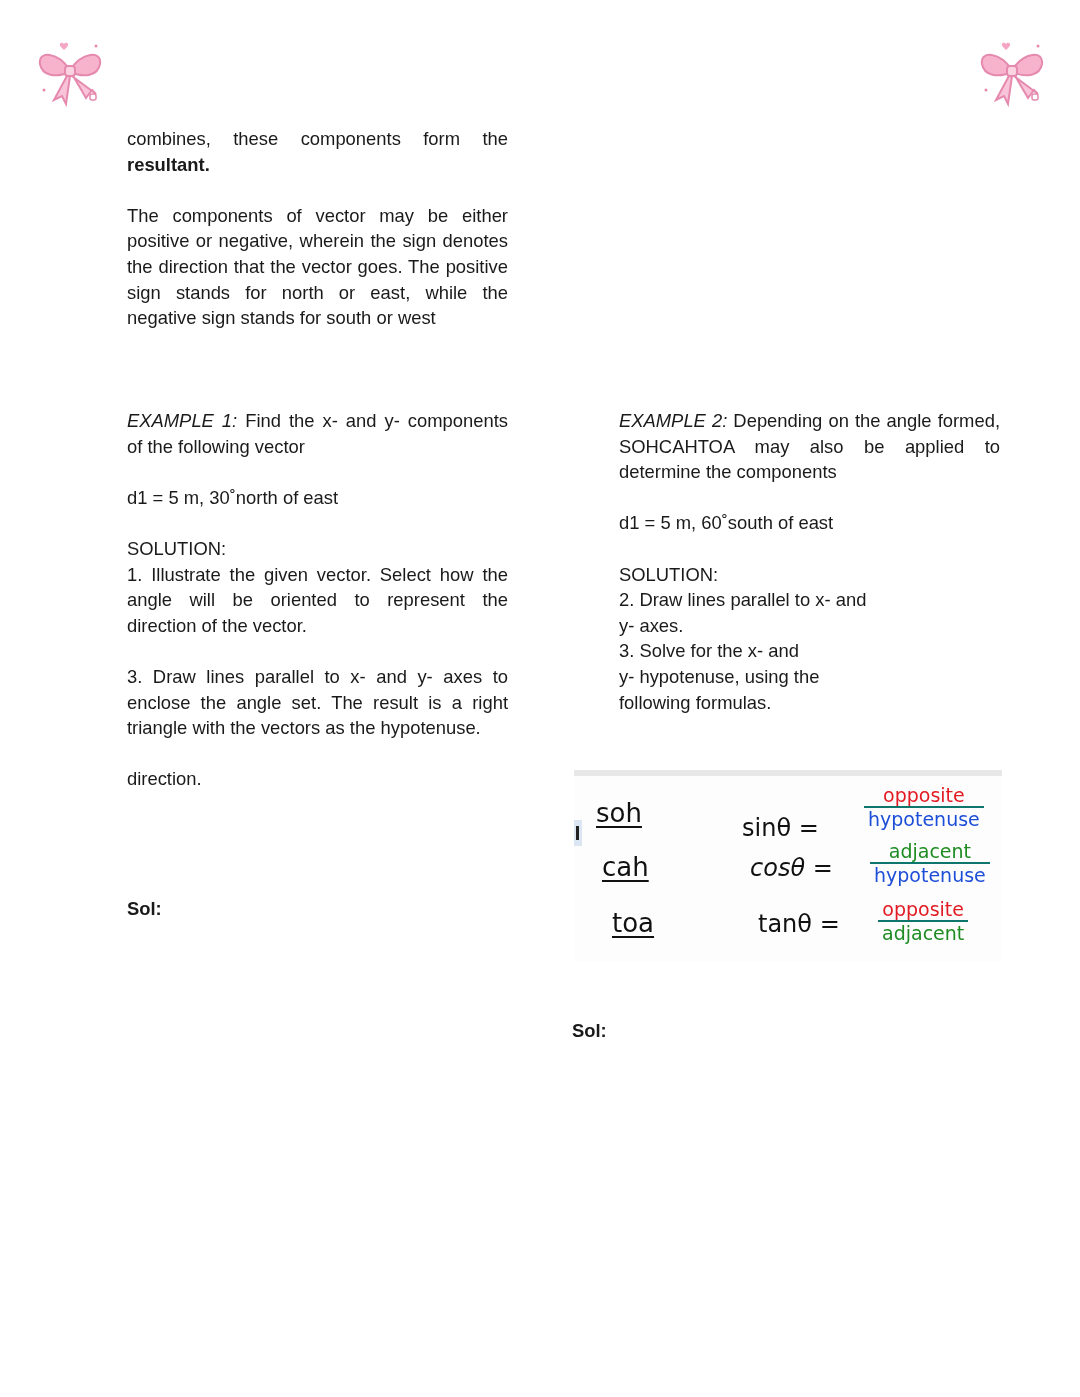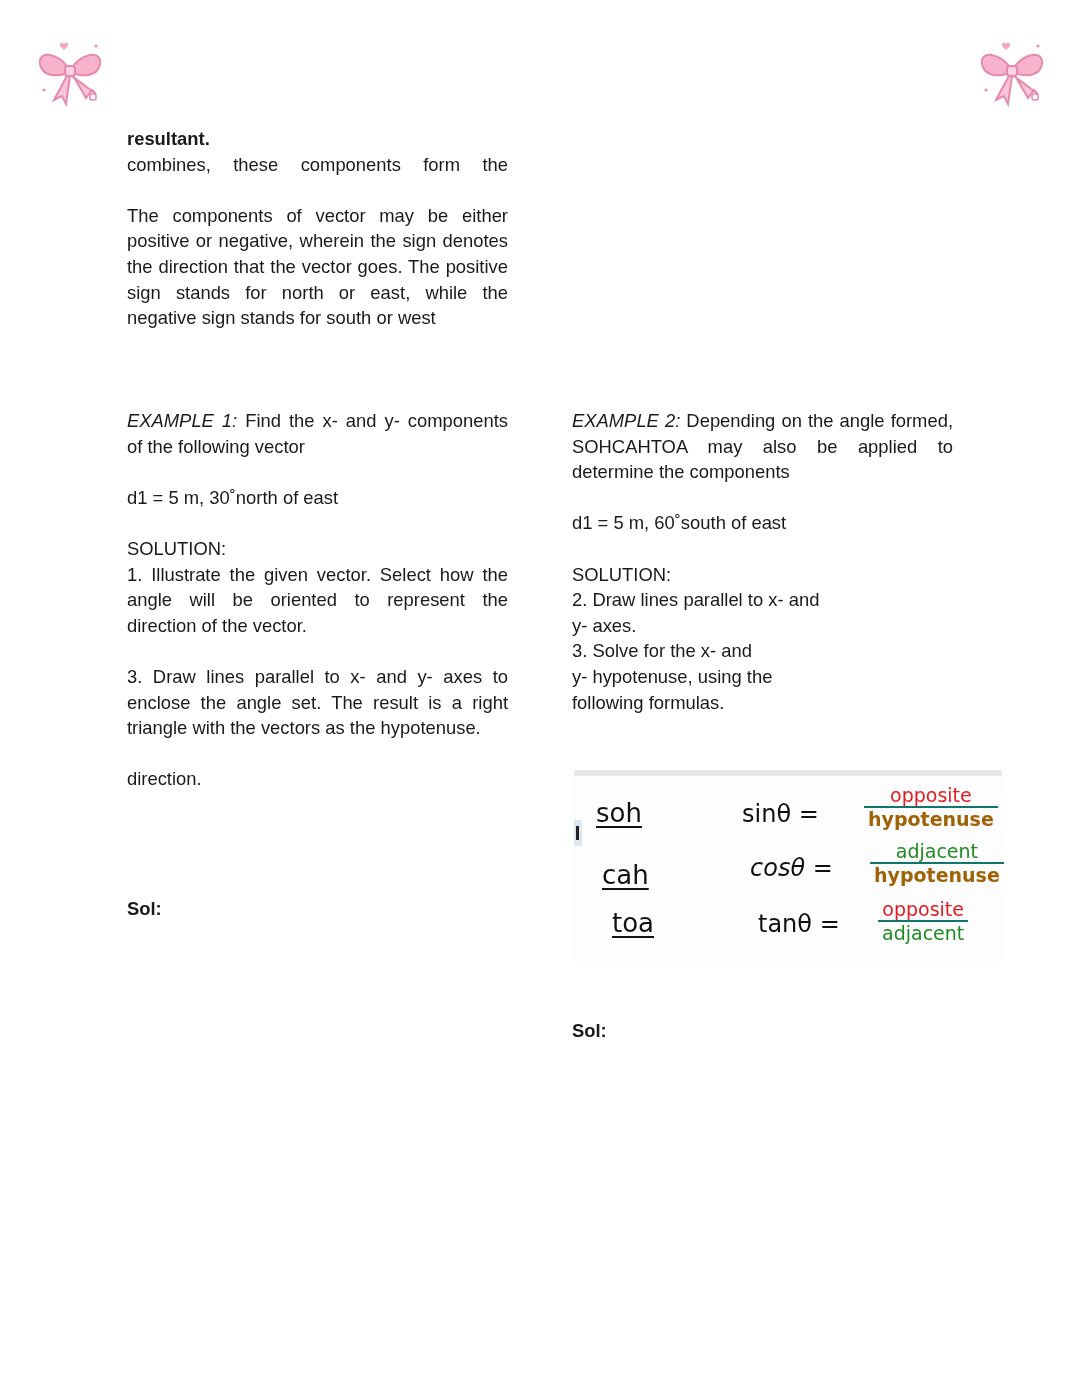--- a/index.html
+++ b/index.html
@@ -30,21 +30,21 @@
     }
     .fx {
       position: absolute; font-family: "DejaVu Sans", sans-serif; color: #111;
     }
     .mn { font-size: 26px; text-decoration: underline; text-underline-offset: 4px; }
     .eq { font-size: 24px; }
     .frac { position: absolute; font-family: "DejaVu Sans", sans-serif; font-size: 19px; line-height: 22px; text-align: center; }
     .frac .num { display: block; border-bottom: 2px solid #0f766e; padding: 0 4px; }
     .frac .den { display: block; padding: 0 4px; }
     .red { color: #e21b23; }
-    .blue { color: #a16207; font-weight: bold; }
+    .blue { color: #1d4ed8; }
     .green { color: #1e8c22; }
   </style>
 </head>
 <body>
 
 <svg class="bow left" viewBox="0 0 80 80">
   <path d="M40 38 C28 20 8 18 10 32 C12 44 26 46 40 40 Z" fill="#f7b3cc" stroke="#e58aae" stroke-width="2"></path>
   <path d="M40 38 C52 20 72 18 70 32 C68 44 54 46 40 40 Z" fill="#f7b3cc" stroke="#e58aae" stroke-width="2"></path>
   <path d="M38 42 L24 68 L32 64 L36 72 L40 44 Z" fill="#f9c4d7" stroke="#e58aae" stroke-width="2"></path>
   <path d="M42 42 L56 66 L62 58 L66 62 L42 44 Z" fill="#f9c4d7" stroke="#e58aae" stroke-width="2"></path>
@@ -60,64 +60,64 @@
   <path d="M38 42 L24 68 L32 64 L36 72 L40 44 Z" fill="#f9c4d7" stroke="#e58aae" stroke-width="2"></path>
   <path d="M42 42 L56 66 L62 58 L66 62 L42 44 Z" fill="#f9c4d7" stroke="#e58aae" stroke-width="2"></path>
   <rect x="35" y="34" width="10" height="10" rx="3" fill="#fbd3e1" stroke="#e58aae" stroke-width="2"></rect>
   <path d="M34 12 c-2-3-6 0-3 3 l3 3 3-3 c3-3-1-6-3-3z" fill="#f4a6c4"></path>
   <rect x="60" y="62" width="6" height="6" rx="2" fill="none" stroke="#e58aae" stroke-width="1.5"></rect>
   <circle cx="14" cy="58" r="1.5" fill="#e58aae"></circle>
   <circle cx="66" cy="14" r="1.5" fill="#e58aae"></circle>
 </svg>
 
 <div class="col left" style="top:126px;">
+  <p class="para just" style="text-align-last: justify;">combines, these components form the</p>
   <p class="para b">resultant.</p>
-  <p class="para just" style="text-align-last: justify;">combines, these components form the</p>
   <div class="gap"></div>
   <p class="para just">The components of vector may be either positive or negative, wherein the sign denotes the direction that the vector goes. The positive sign stands for north or east, while the negative sign stands for south or west</p>
 </div>
 
 <div class="col left" style="top:408px;">
   <p class="para just"><span class="it">EXAMPLE 1:</span><span> Find the x- and y- components of the following vector</span></p>
   <div class="gap"></div>
   <p class="para">d1 = 5 m, 30˚north of east</p>
   <div class="gap"></div>
   <p class="para">SOLUTION:</p>
   <p class="para just">1. Illustrate the given vector. Select how the angle will be oriented to represent the direction of the vector.</p>
   <div class="gap"></div>
   <p class="para just">3. Draw lines parallel to x- and y- axes to enclose the angle set. The result is a right triangle with the vectors as the hypotenuse.</p>
   <div class="gap"></div>
   <p class="para">direction.</p>
 </div>
 <div class="col left b" style="top:896px;">Sol:</div>
 
-<div class="col right" style="top:408px;">
+<div class="col right" style="top:408px;margin-left:47px;">
   <p class="para just"><span class="it">EXAMPLE 2:</span><span> Depending on the angle formed, SOHCAHTOA may also be applied to determine the components</span></p>
   <div class="gap"></div>
   <p class="para">d1 = 5 m, 60˚south of east</p>
   <div class="gap"></div>
   <p class="para">SOLUTION:</p>
   <p class="para">2. Draw lines parallel to x- and</p>
   <p class="para">y- axes.</p>
   <p class="para">3. Solve for the x- and</p>
   <p class="para">y- hypotenuse, using the</p>
   <p class="para">following formulas.</p>
 </div>
 
 <div class="formula-box">
   <div class="marker"></div>
 
   <span class="fx mn" style="left:22px; top:22px;">soh</span>
-  <span class="fx eq" style="left:168px; top:24px;">sinθ =</span>
+  <span class="fx eq" style="left:168px; top:38px;">sinθ =</span>
   <div class="frac" style="left:290px; top:8px;">
     <span class="num red">opposite</span>
     <span class="den blue">hypotenuse</span>
   </div>
 
-  <span class="fx mn" style="left:28px; top:76px;margin-top:8px;">cah</span>
+  <span class="fx mn" style="left:28px; top:76px;">cah</span>
   <span class="fx eq" style="left:176px; top:78px;font-style:italic;">cosθ =</span>
   <div class="frac" style="left:296px; top:64px;">
     <span class="num green">adjacent</span>
     <span class="den blue">hypotenuse</span>
   </div>
 
   <span class="fx mn" style="left:38px; top:132px;">toa</span>
   <span class="fx eq" style="left:184px; top:134px;">tanθ =</span>
   <div class="frac" style="left:304px; top:122px;">
     <span class="num red">opposite</span>

